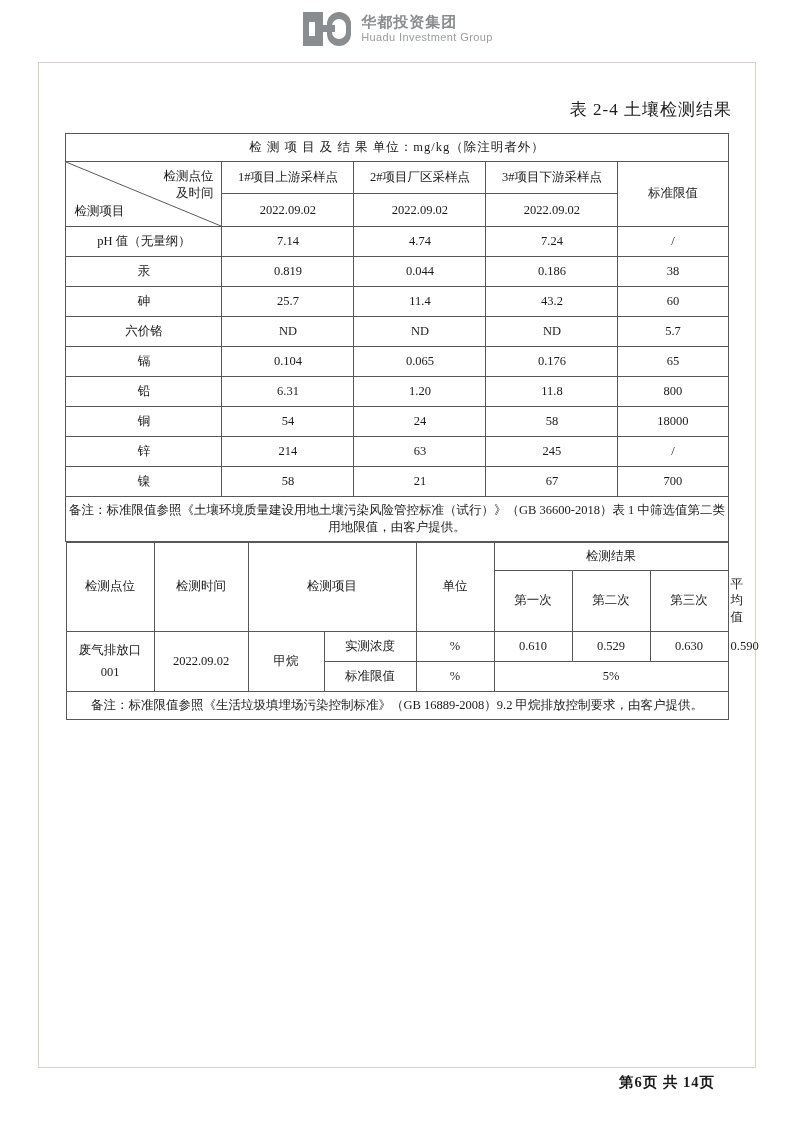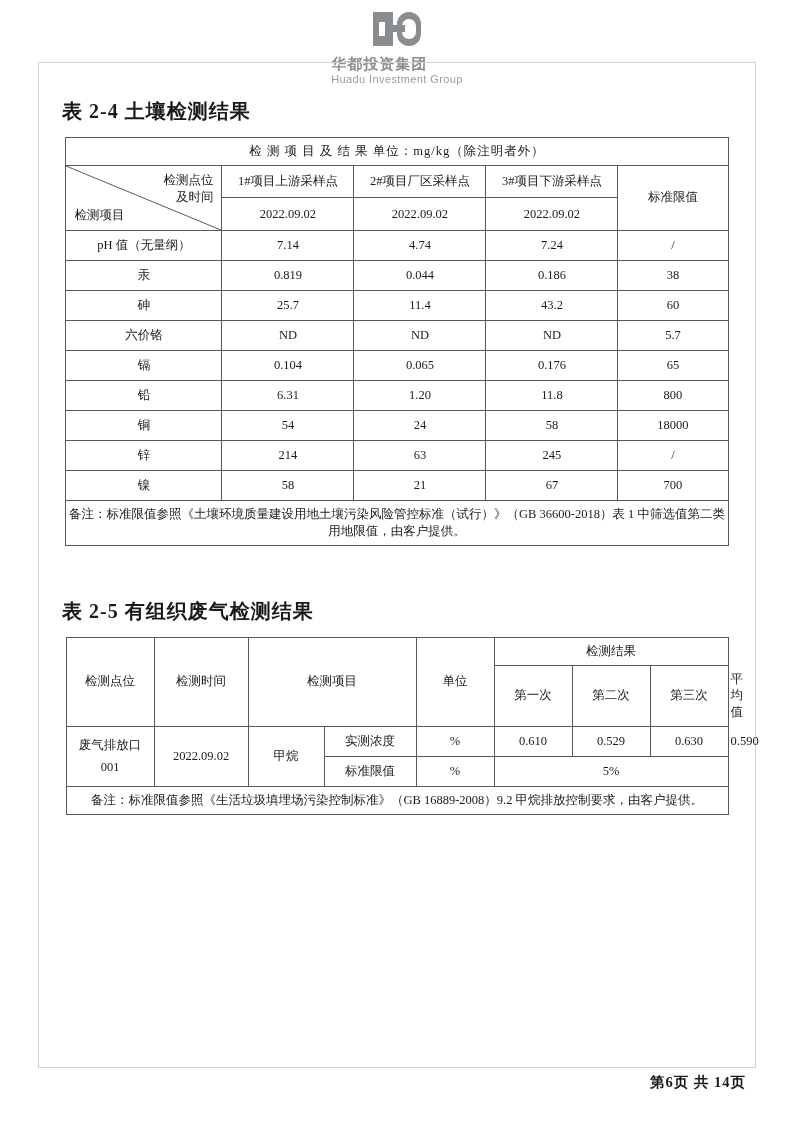--- a/index.html
+++ b/index.html
@@ -29,21 +29,20 @@
     left: 0;
     width: 794px;
     display: flex;
     justify-content: center;
     align-items: center;
   }
   .logo-wrap {
     display: flex;
     align-items: center;
     gap: 8px;
-    flex-direction: column;
   }
   .logo-mark {
     width: 52px;
     height: 38px;
     position: relative;
   }
   .logo-mark svg { display: block; }
   .logo-text {
     display: flex;
     flex-direction: column;
@@ -77,23 +76,23 @@
 
   
   .content {
     position: absolute;
     left: 62px;
     top: 84px;
     width: 670px;
   }
 
   .tbl-title {
-    text-align: left;
-    font-size: 20px;
-    font-weight: bold;
+    text-align: right;
+    font-size: 17px;
+    font-weight: normal;
     font-family: "Liberation Serif", serif;
     letter-spacing: 1px;
     margin: 14px 0 12px 0;
   }
   .tbl-title-2 {
     margin-top: 52px;
   }
 
   table.doc {
     border-collapse: collapse;
@@ -149,21 +148,21 @@
   .diag .lbl-bottom {
     position: absolute;
     left: 8px;
     bottom: 6px;
     font-size: 12.5px;
   }
 
   
   .footer {
     position: absolute;
-    right: 48px;
+    right: 79px;
     bottom: 30px;
     font-size: 14.5px;
     font-weight: bold;
     font-family: "Liberation Serif", serif;
     letter-spacing: 1px;
   }
 </style>
 </head>
 <body>
 
@@ -290,21 +289,20 @@
           <td>67</td>
           <td class="bold">700</td>
         </tr>
 
         <tr class="note">
           <td colspan="5">备注：标准限值参照《土壤环境质量建设用地土壤污染风险管控标准（试行）》（GB 36600-2018）表 1 中筛选值第二类用地限值，由客户提供。</td>
         </tr>
       </tbody>
     </table>
 
-    <div class="tbl-title tbl-title-2">表 2-5 有组织废气检测结果</div>
 
     <table class="doc">
       <colgroup>
         <col style="width:88px">
         <col style="width:94px">
         <col style="width:76px">
         <col style="width:92px">
         <col style="width:78px">
         <col style="width:78px">
         <col style="width:78px">

